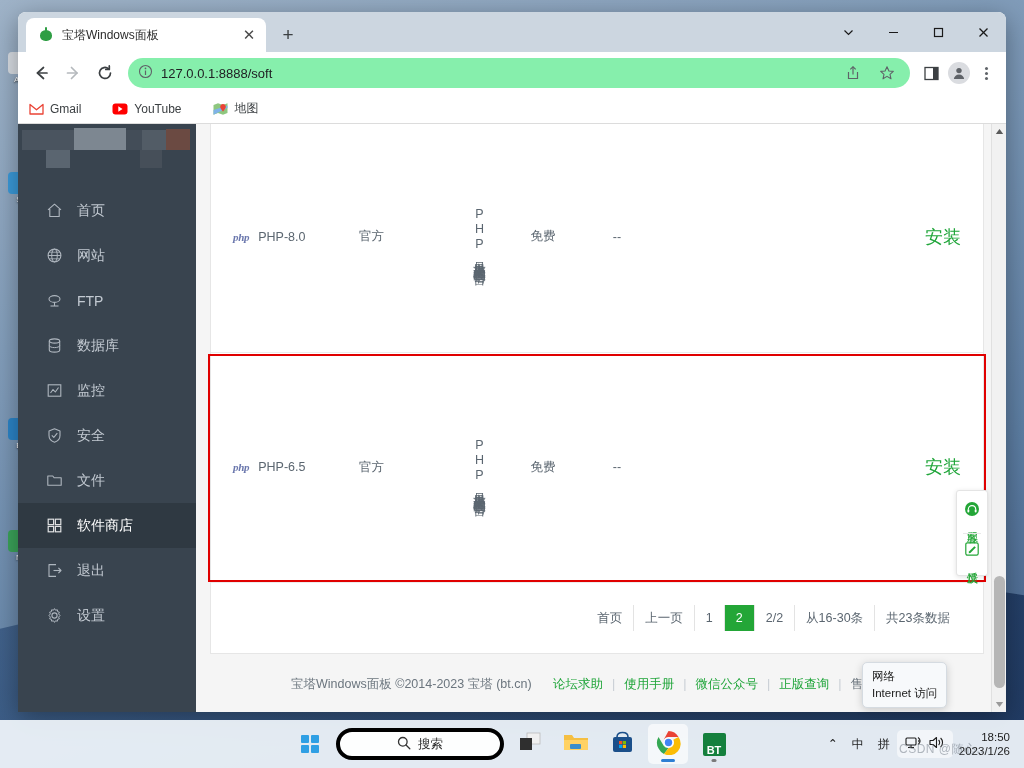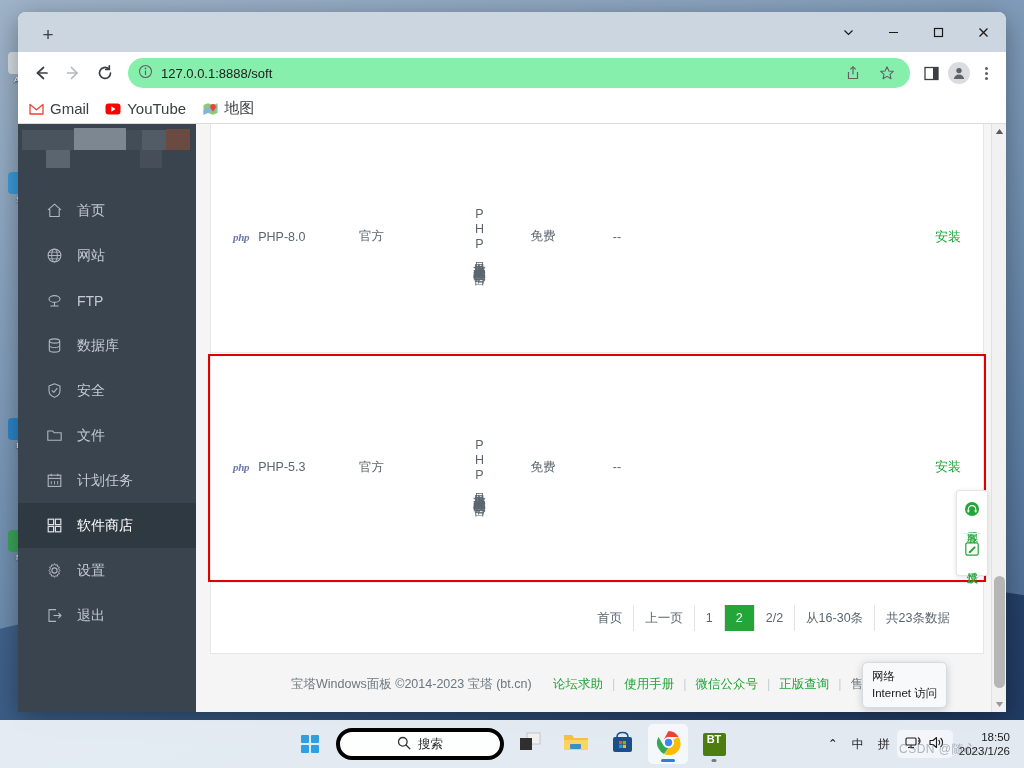--- a/index.html
+++ b/index.html
@@ -94,21 +94,21 @@
   .avatar {
     width: 22px; height: 22px; border-radius: 50%; background: #dadce0;
     display: flex; align-items: center; justify-content: center;
   }
   .kebab { width: 24px; display: flex; flex-direction: column; align-items: center; gap: 2px; cursor: pointer; }
   .kebab span { width: 3px; height: 3px; border-radius: 50%; background: #5f6368; }
 
   
   .bookmarks {
     height: 30px; background: #fff; display: flex; align-items: center;
-    gap: 16px; padding: 0 10px; font-size: 15px; color: #3c4043;
+    gap: 31px; padding: 0 10px; font-size: 12px; color: #3c4043;
     border-bottom: 1px solid #dcdcdc;
   }
   .bm { display: flex; align-items: center; gap: 6px; cursor: pointer; }
   .bm .bmi { width: 16px; height: 16px; display:flex; align-items:center; justify-content:center; font-size:12px; }
 
   
   .viewport {
     position: relative; height: calc(700px - 40px - 42px - 30px);
     display: flex; background: #ec4899; overflow: hidden;
   }
@@ -147,21 +147,21 @@
   .c-src { width: 92px; text-align: left; }
   .c-desc { width: 56px; text-align: center; }
   .c-desc .vert {
     display: inline-block; writing-mode: vertical-rl; text-orientation: upright;
     line-height: 1.35; letter-spacing: 1px; color: #5b6670;
   }
   .c-price { width: 72px; text-align: center; }
   .c-extra { width: 76px; text-align: center; }
   .c-gap { }
   .c-act { width: 70px; text-align: right; padding-right: 22px !important; }
-  .c-act a { color: #20a53a; text-decoration: none; cursor: pointer; font-size: 13px; }
+  .c-act a { color: #20a53a; text-decoration: none; cursor: pointer; font-size: 18px; }
 
   .pager {
     position: absolute; left: 14px; right: 22px; bottom: 22px;
     display: flex; justify-content: flex-end; align-items: center;
     font-size: 12.5px; color: #5b6670;
   }
   .pager .pitem {
     padding: 4px 11px; border-left: 1px solid #e3e3e3; cursor: pointer; line-height: 18px;
   }
   .pager .pitem:first-child { border-left: none; }
@@ -286,20 +286,25 @@
   </div>
   <div class="desk-icon" style="top:530px">
     <span class="gl" style="background:#3ba35a"></span>
     <span>N</span>
   </div>
 </div>
 
 <div id="browser">
 
   <div class="tabstrip">
+    <div class="tab">
+      <span class="favicon"></span>
+      <span class="title">宝塔Windows面板</span>
+      <span class="tabclose">✕</span>
+    </div>
     <div class="newtab">+</div>
 
     <div class="wincontrols">
       <div>
         <svg width="13" height="13" viewBox="0 0 13 13">
             <path d="M2.5 4.5 L6.5 8.5 L10.5 4.5" stroke="#1a1a1a" stroke-width="1.2" fill="none"></path>
           </svg>
       </div>
       <div>
         <svg width="13" height="13" viewBox="0 0 13 13">
@@ -466,77 +471,72 @@
                 <ellipse cx="8.5" cy="4" rx="5.2" ry="2.1" stroke="#c3cad2" stroke-width="1.1" fill="none"></ellipse>
                 <path d="M3.3 4 L3.3 13 C3.3 14.2 5.6 15.1 8.5 15.1 C11.4 15.1 13.7 14.2 13.7 13 L13.7 4" stroke="#c3cad2" stroke-width="1.1" fill="none"></path>
                 <path d="M3.3 8.5 C3.3 9.7 5.6 10.6 8.5 10.6 C11.4 10.6 13.7 9.7 13.7 8.5" stroke="#c3cad2" stroke-width="1" fill="none"></path>
               </svg>
           </span>
           <span>数据库</span>
         </div>
         <div class="side-item">
           <span class="ic">
             <svg width="17" height="17" viewBox="0 0 17 17">
+                <rect x="2.2" y="2.8" width="12.6" height="11.4" stroke="#c3cad2" stroke-width="1.1" fill="none"></rect>
+                <path d="M4.5 11 L7 7.5 L9.3 10 L12.5 5.5" stroke="#c3cad2" stroke-width="1.1" fill="none" stroke-linejoin="round"></path>
+              </svg>
+          </span>
+          <span>监控</span>
+        </div>
+        <div class="side-item">
+          <span class="ic">
+            <svg width="17" height="17" viewBox="0 0 17 17">
                 <path d="M8.5 1.8 L14 4 L14 8.6 C14 11.8 11.6 14.3 8.5 15.3 C5.4 14.3 3 11.8 3 8.6 L3 4 Z" stroke="#c3cad2" stroke-width="1.1" fill="none" stroke-linejoin="round"></path>
                 <path d="M5.8 8.4 L7.8 10.4 L11.3 6.2" stroke="#c3cad2" stroke-width="1.1" fill="none" stroke-linejoin="round"></path>
               </svg>
           </span>
           <span>安全</span>
         </div>
         <div class="side-item">
           <span class="ic">
             <svg width="17" height="17" viewBox="0 0 17 17">
                 <path d="M1.8 4 L6.8 4 L8.1 5.8 L15.2 5.8 L15.2 13.2 L1.8 13.2 Z" stroke="#c3cad2" stroke-width="1.1" fill="none" stroke-linejoin="round"></path>
               </svg>
           </span>
           <span>文件</span>
-        </div>
-        <div class="side-item">
-          <span class="ic">
-            <svg width="17" height="17" viewBox="0 0 17 17">
-                <rect x="2.2" y="3.2" width="12.6" height="11.2" stroke="#c3cad2" stroke-width="1.1" fill="none"></rect>
-                <line x1="2.2" y1="6.4" x2="14.8" y2="6.4" stroke="#c3cad2" stroke-width="1.1"></line>
-                <line x1="5.2" y1="1.8" x2="5.2" y2="4.2" stroke="#c3cad2" stroke-width="1.1"></line>
-                <line x1="11.8" y1="1.8" x2="11.8" y2="4.2" stroke="#c3cad2" stroke-width="1.1"></line>
-                <line x1="5.3" y1="9" x2="5.3" y2="12.4" stroke="#c3cad2" stroke-width=".9"></line>
-                <line x1="8.5" y1="9" x2="8.5" y2="12.4" stroke="#c3cad2" stroke-width=".9"></line>
-                <line x1="11.7" y1="9" x2="11.7" y2="12.4" stroke="#c3cad2" stroke-width=".9"></line>
-              </svg>
-          </span>
-          <span>计划任务</span>
         </div>
         <div class="side-item active">
           <span class="ic">
             <svg width="17" height="17" viewBox="0 0 17 17">
                 <rect x="2.2" y="2.2" width="5.4" height="5.4" stroke="#fff" stroke-width="1.2" fill="none"></rect>
                 <rect x="9.4" y="2.2" width="5.4" height="5.4" stroke="#fff" stroke-width="1.2" fill="none"></rect>
                 <rect x="2.2" y="9.4" width="5.4" height="5.4" stroke="#fff" stroke-width="1.2" fill="none"></rect>
                 <rect x="9.4" y="9.4" width="5.4" height="5.4" stroke="#fff" stroke-width="1.2" fill="none"></rect>
               </svg>
           </span>
           <span>软件商店</span>
         </div>
         <div class="side-item">
           <span class="ic">
             <svg width="17" height="17" viewBox="0 0 17 17">
-                <circle cx="8.5" cy="8.5" r="2.6" stroke="#c3cad2" stroke-width="1.1" fill="none"></circle>
-                <path d="M8.5 1.6 L9.5 3.2 L11.4 2.8 L11.6 4.7 L13.4 5.2 L12.6 6.9 L14 8.5 L12.6 10.1 L13.4 11.8 L11.6 12.3 L11.4 14.2 L9.5 13.8 L8.5 15.4 L7.5 13.8 L5.6 14.2 L5.4 12.3 L3.6 11.8 L4.4 10.1 L3 8.5 L4.4 6.9 L3.6 5.2 L5.4 4.7 L5.6 2.8 L7.5 3.2 Z" stroke="#c3cad2" stroke-width="1" fill="none" stroke-linejoin="round"></path>
-              </svg>
-          </span>
-          <span>设置</span>
-        </div>
-        <div class="side-item">
-          <span class="ic">
-            <svg width="17" height="17" viewBox="0 0 17 17">
                 <path d="M10 2.6 L3 2.6 L3 14.4 L10 14.4" stroke="#c3cad2" stroke-width="1.1" fill="none" stroke-linejoin="round"></path>
                 <line x1="7.5" y1="8.5" x2="15" y2="8.5" stroke="#c3cad2" stroke-width="1.1"></line>
                 <path d="M12.4 5.8 L15 8.5 L12.4 11.2" stroke="#c3cad2" stroke-width="1.1" fill="none" stroke-linejoin="round"></path>
               </svg>
           </span>
           <span>退出</span>
+        </div>
+        <div class="side-item">
+          <span class="ic">
+            <svg width="17" height="17" viewBox="0 0 17 17">
+                <circle cx="8.5" cy="8.5" r="2.6" stroke="#c3cad2" stroke-width="1.1" fill="none"></circle>
+                <path d="M8.5 1.6 L9.5 3.2 L11.4 2.8 L11.6 4.7 L13.4 5.2 L12.6 6.9 L14 8.5 L12.6 10.1 L13.4 11.8 L11.6 12.3 L11.4 14.2 L9.5 13.8 L8.5 15.4 L7.5 13.8 L5.6 14.2 L5.4 12.3 L3.6 11.8 L4.4 10.1 L3 8.5 L4.4 6.9 L3.6 5.2 L5.4 4.7 L5.6 2.8 L7.5 3.2 Z" stroke="#c3cad2" stroke-width="1" fill="none" stroke-linejoin="round"></path>
+              </svg>
+          </span>
+          <span>设置</span>
         </div>
       </div>
       <div class="side-foot"></div>
     </div>
 
     <div class="main">
 
       <div class="card">
         <table class="tbl">
           <tbody>
@@ -555,21 +555,21 @@
               <td class="c-extra">--</td>
               <td class="c-gap"></td>
               <td class="c-act">
                 <a>安装</a>
               </td>
             </tr>
             <tr style="height:230px">
               <td class="c-name">
                 <span class="inner">
                   <span class="phplogo">php</span>
-                  <span>PHP-5.3</span>
+                  <span>PHP-6.5</span>
                 </span>
               </td>
               <td class="c-src">官方</td>
               <td class="c-desc">
                 <span class="vert">PHP是世界上最好的编程语言</span>
               </td>
               <td class="c-price">免费</td>
               <td class="c-extra">--</td>
               <td class="c-gap"></td>
               <td class="c-act">
@@ -715,21 +715,21 @@
           <path d="M2.6 18.6 A11.5 11.5 0 0 1 2.5 7 L7.7 15.8 A5.5 5.5 0 0 0 12.5 18 L8 24 A11.5 11.5 0 0 1 2.6 18.6 Z" fill="#34a853"></path>
           <path d="M22.5 7 A11.5 11.5 0 0 1 8 24 L12.5 18 A5.5 5.5 0 0 0 17.3 9.8 Z" fill="#fbbc05"></path>
           <circle cx="12.5" cy="12.5" r="5" fill="#fff"></circle>
             <circle cx="12.5" cy="12.5" r="3.7" fill="#4285f4"></circle>
         </svg>
       </span>
       <span class="dot"></span>
     </div>
 
     <div class="tb-btn">
-      <span style="display:flex;align-items:flex-start;justify-content:center;width:23px;height:23px;background:#4d7c0f;color:#fff;font:bold 11px 'Liberation Sans',sans-serif;border-radius:2px;">
+      <span style="display:flex;align-items:flex-end;justify-content:center;width:23px;height:23px;background:#15803d;color:#fff;font:bold 11px 'Liberation Sans',sans-serif;border-radius:2px;">
         <span>BT</span>
       </span>
       <span class="dotsm"></span>
     </div>
   </div>
 
   <div class="tb-right">
     <span class="tr-item">⌃</span>
     <span class="tr-item">中</span>
     <span class="tr-item">拼</span>

